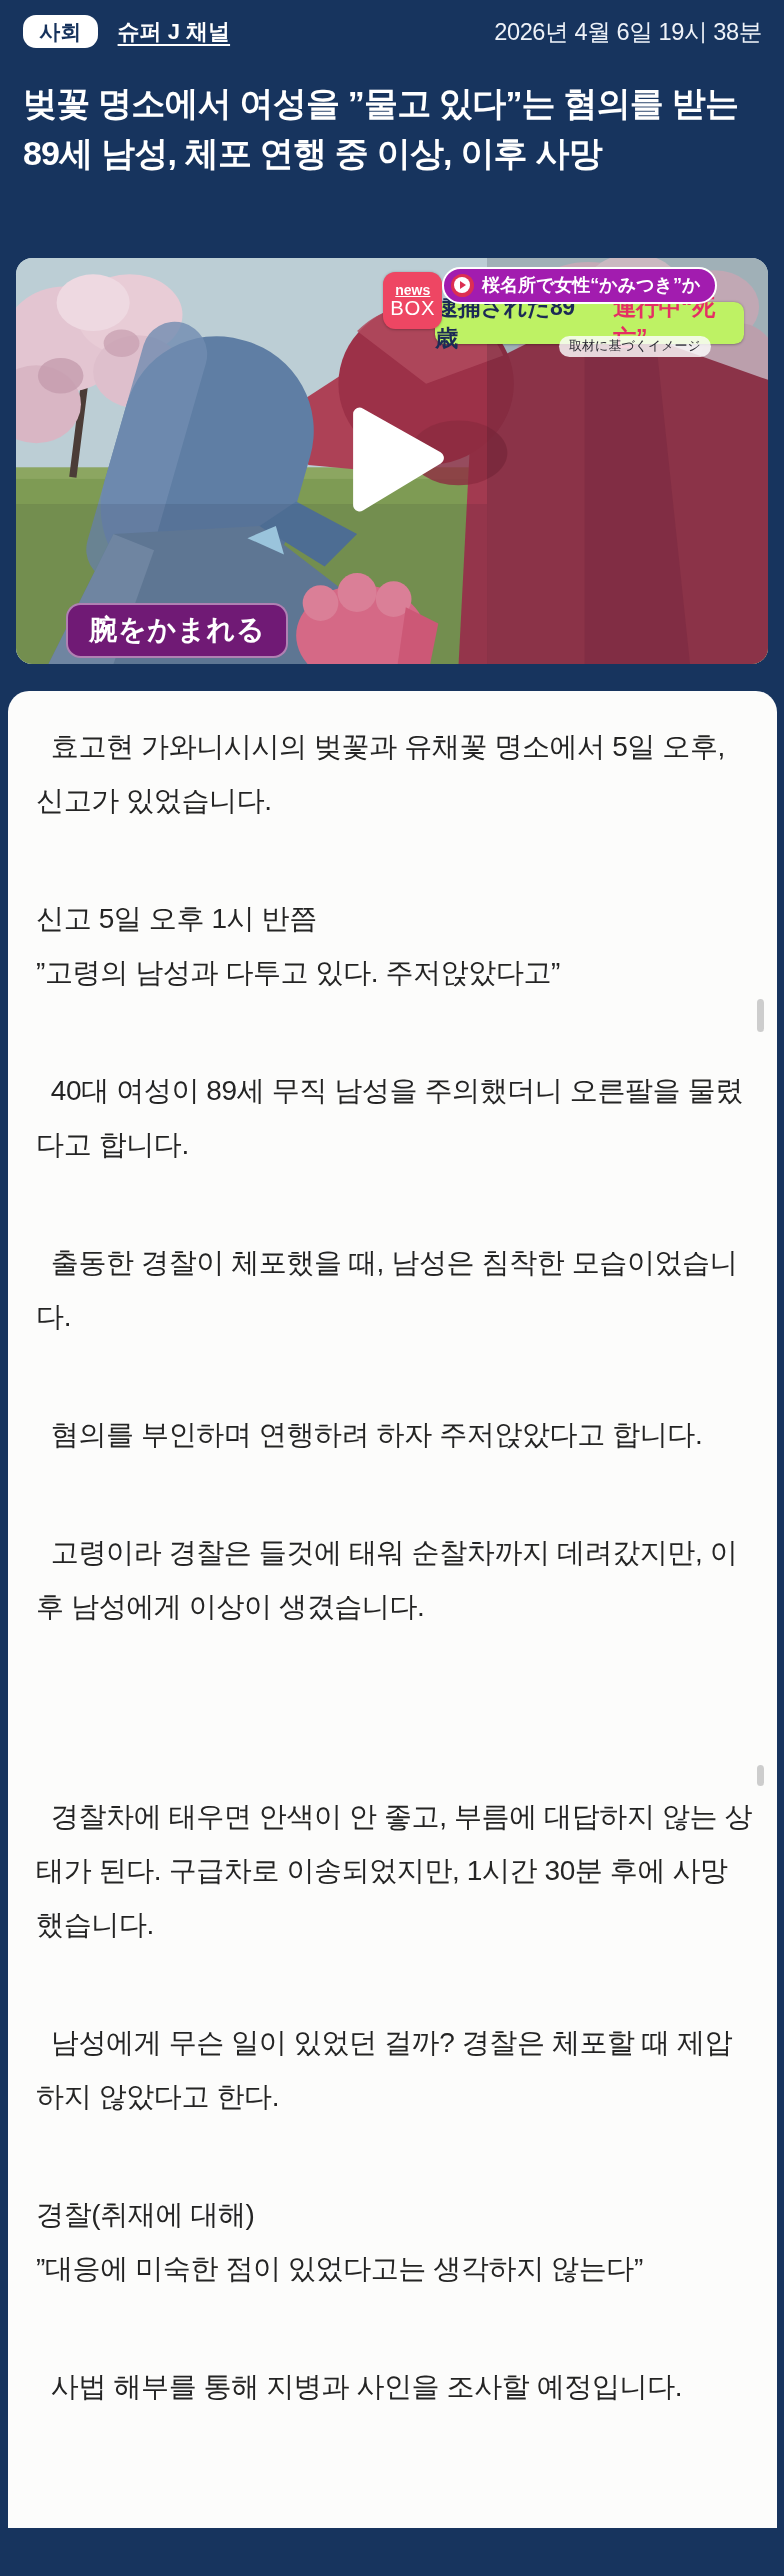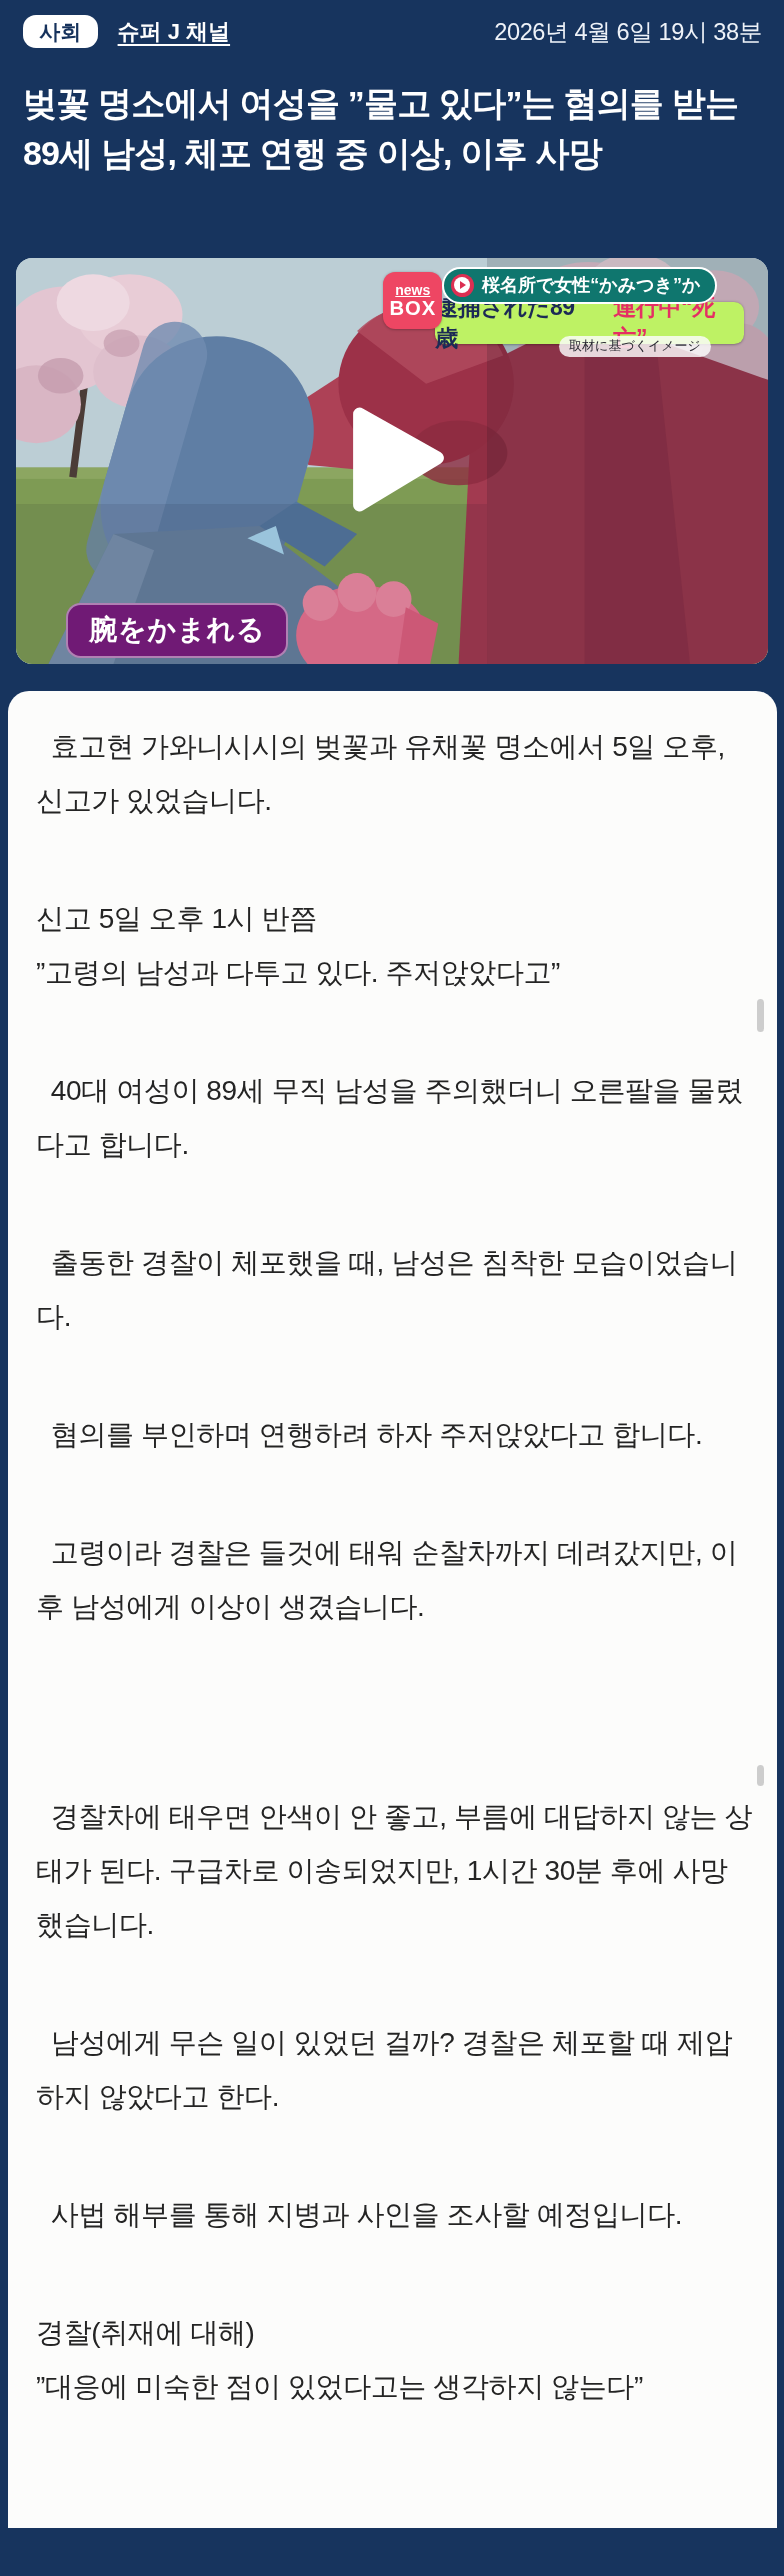--- a/index.html
+++ b/index.html
@@ -31,32 +31,32 @@
     border-radius:16.3px;overflow:hidden;background:#bcced5;cursor:pointer;
   }
   .video svg.scene{position:absolute;left:0;top:0;width:100%;height:100%;display:block;}
   .newsbox{
     position:absolute;left:367px;top:14.6px;width:59px;height:57px;
     background:#ee4663;border-radius:12.2px;color:#ffffff;
     display:flex;flex-direction:column;align-items:center;justify-content:center;
     box-shadow:0 0.8px 2.4px rgba(0,0,0,.25);
   }
   .newsbox .l1{font-size:14px;font-weight:700;text-decoration:underline;line-height:1.15;}
-  .newsbox .l2{font-size:20.3px;font-weight:700;line-height:1.05;letter-spacing:0.8px;}
+  .newsbox .l2{font-size:20.3px;font-weight:400;line-height:1.05;letter-spacing:0.8px;}
   .banner-white{
     position:absolute;left:419px;top:44px;width:309px;height:42px;
     background:#bef264;border-radius:9.8px;
     display:flex;align-items:center;justify-content:center;gap:21px;
     box-shadow:0 0.8px 2.4px rgba(0,0,0,.3);
   }
   .banner-white .dark{color:#1c2a55;font-size:23px;font-weight:900;letter-spacing:-0.4px;}
   .banner-white .red{color:#e52e64;font-size:23px;font-weight:900;letter-spacing:-0.4px;}
   .pill-blue{
     position:absolute;left:426px;top:9px;height:37px;
-    padding:0 14.6px 0 6.5px;background:#0f766e;border:2.4px solid #ffffff;border-radius:21px;
+    padding:0 14.6px 0 6.5px;background:#a21caf;border:2.4px solid #ffffff;border-radius:21px;
     display:flex;align-items:center;gap:8.1px;box-sizing:border-box;
   }
   .pill-blue .txt{color:#ffffff;font-size:18px;font-weight:700;white-space:nowrap;}
   .play-chip{
     width:23px;height:23px;border-radius:50%;background:#dc2f52;
     display:flex;align-items:center;justify-content:center;flex:0 0 auto;
   }
   .play-chip .inner{
     width:16.3px;height:16.3px;border-radius:50%;background:#ffffff;
     display:flex;align-items:center;justify-content:center;
@@ -201,21 +201,21 @@
   <div>
       <div class="para">  효고현 가와니시시의 벚꽃과 유채꽃 명소에서 5일 오후, 신고가 있었습니다.</div>
       <div class="para">신고 5일 오후 1시 반쯤
 ”고령의 남성과 다투고 있다. 주저앉았다고”</div>
       <div class="para">  40대 여성이 89세 무직 남성을 주의했더니 오른팔을 물렸다고 합니다.</div>
       <div class="para">  출동한 경찰이 체포했을 때, 남성은 침착한 모습이었습니다.</div>
       <div class="para">  혐의를 부인하며 연행하려 하자 주저앉았다고 합니다.</div>
       <div class="para">  고령이라 경찰은 들것에 태워 순찰차까지 데려갔지만, 이후 남성에게 이상이 생겼습니다.</div>
       <div class="para extra-top">  경찰차에 태우면 안색이 안 좋고, 부름에 대답하지 않는 상태가 된다. 구급차로 이송되었지만, 1시간 30분 후에 사망했습니다.</div>
       <div class="para">  남성에게 무슨 일이 있었던 걸까? 경찰은 체포할 때 제압하지 않았다고 한다.</div>
-      <div class="para">  사법 해부를 통해 지병과 사인을 조사할 예정입니다.</div>
       <div class="para">경찰(취재에 대해)
 ”대응에 미숙한 점이 있었다고는 생각하지 않는다”</div>
+      <div class="para">  사법 해부를 통해 지병과 사인을 조사할 예정입니다.</div>
     </div>
 </div>
 
 <div class="sb-thumb t1"></div>
 <div class="sb-thumb t2"></div>
 
 
 </body></html>

